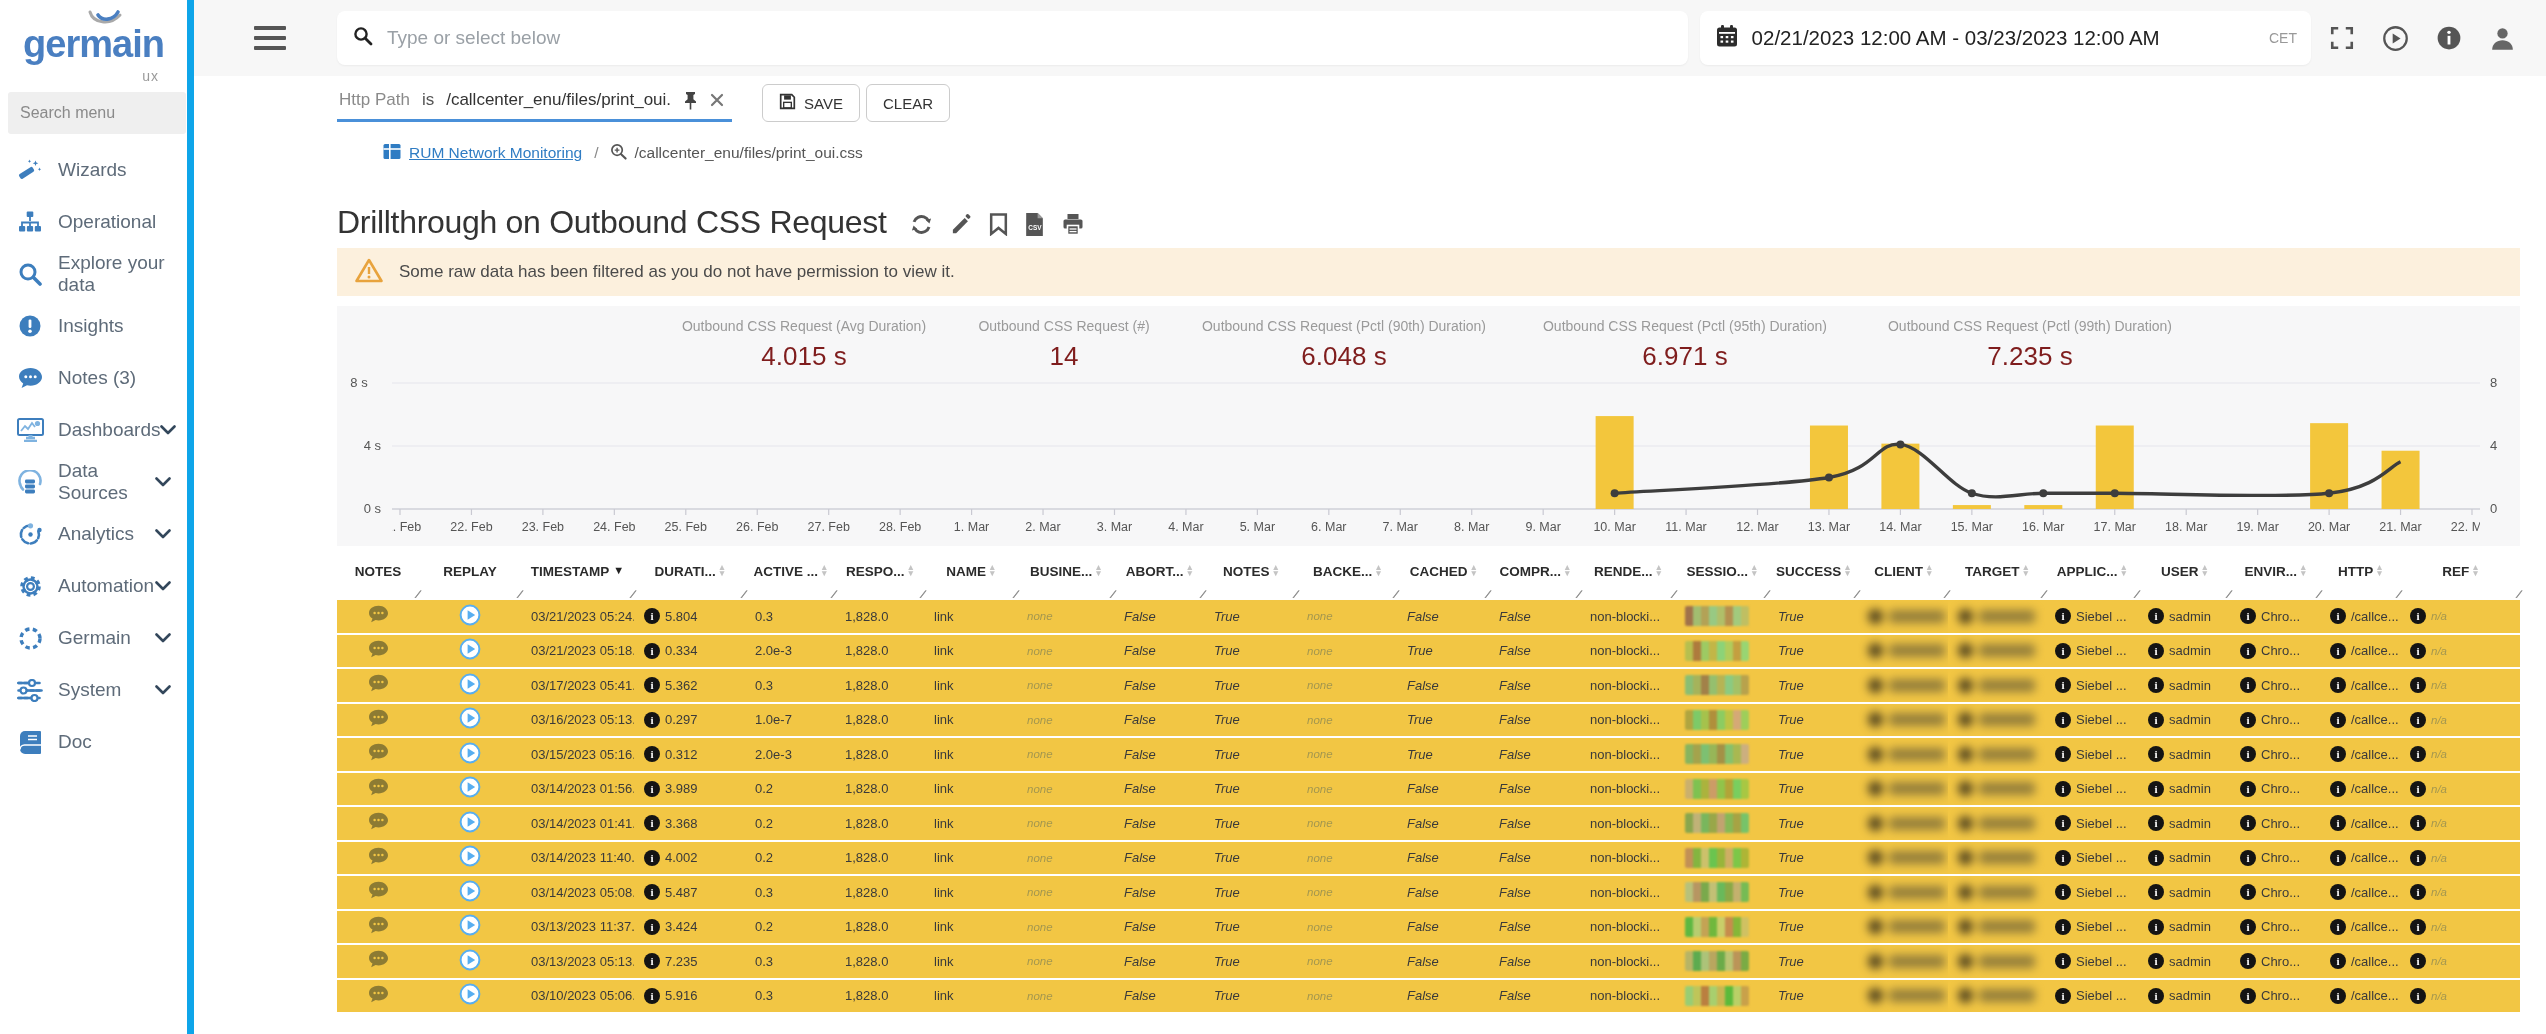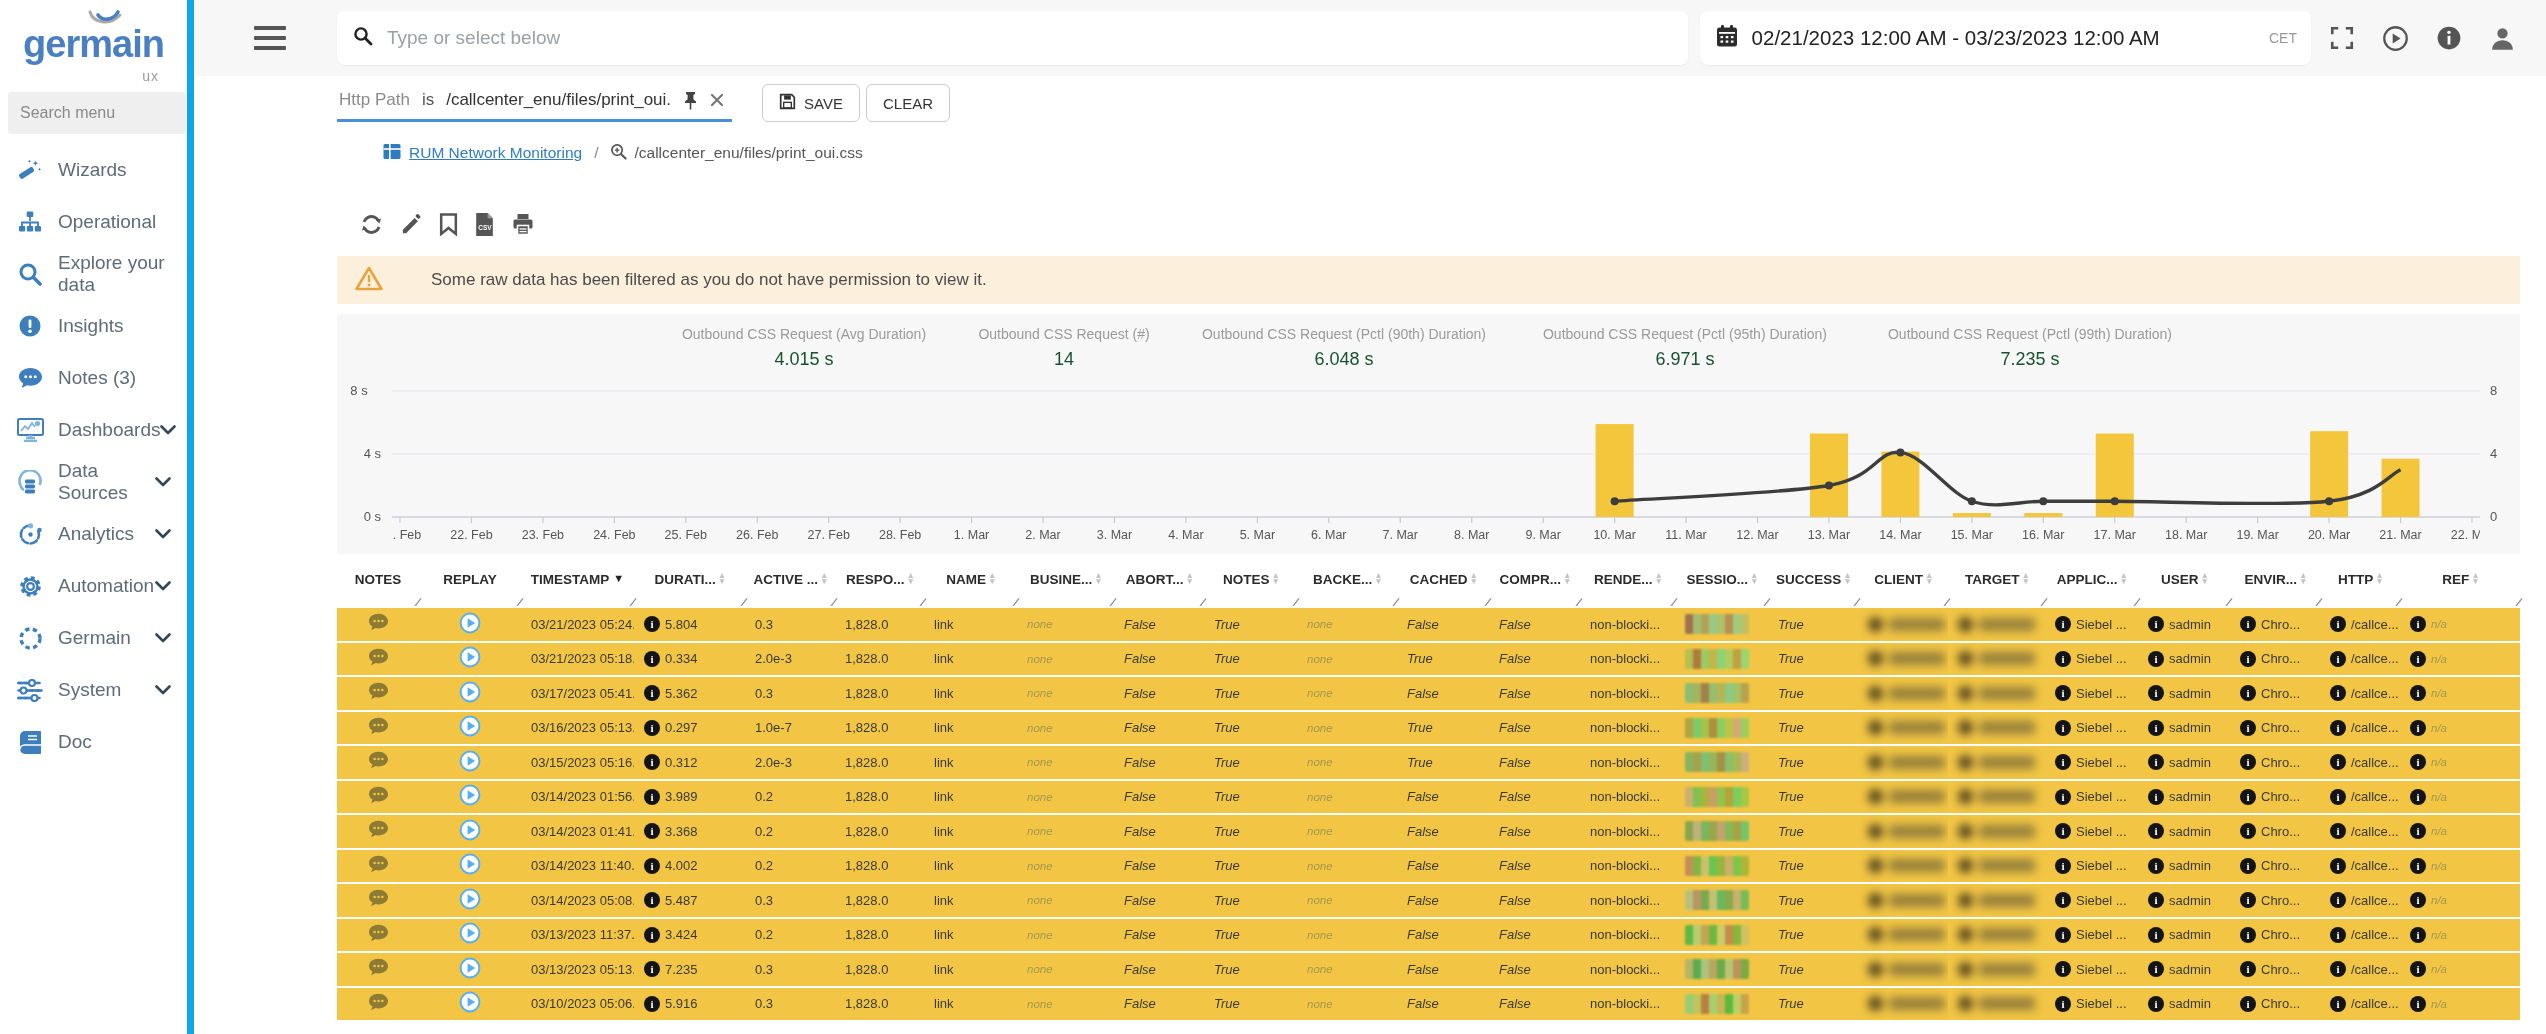--- a/index.html
+++ b/index.html
@@ -48,29 +48,29 @@
   .btn{display:inline-flex;align-items:center;gap:8px;margin-left:6px;height:38px;padding:0 16px;background:#fff;
     border:1px solid #ccc;border-radius:6px;font-size:15px;color:#333;cursor:pointer;}
   .btn.save{margin-left:30px;}
   .breadcrumb{margin-top:12px;height:22px;display:flex;align-items:center;font-size:15.5px;margin-left:46px;}
   .bc-link{color:#2f7cc3;text-decoration:underline;margin-left:8px;cursor:pointer;}
   .bc-sep{color:#888;margin:0 12px;}
   .bc-cur{color:#555;margin-left:7px;}
   .title-row{margin-top:38px;height:40px;display:flex;align-items:center;}
   .page-title{font-size:32px;font-weight:normal;color:#333;margin:0;letter-spacing:-.3px;}
   .title-icons{display:flex;align-items:center;gap:16px;margin-left:22px;margin-top:4px;}
-  .warning{margin-top:14px;height:48px;background:#fcf0dd;display:flex;align-items:center;padding-left:18px;flex:none;gap:32px;}
+  .warning{margin-top:6px;height:48px;background:#fcf0dd;display:flex;align-items:center;padding-left:18px;flex:none;}
   .warning .wtext{font-size:17px;color:#4a4a4a;margin-left:16px;}
 
   
   .panel{margin-top:10px;height:240px;background:#f7f7f8;position:relative;flex:none;}
   .kpis{position:relative;height:72px;padding-top:12px;}
   .kpi{position:absolute;transform:translateX(-50%);text-align:center;top:12px;white-space:nowrap;}
   .kpi-label{font-size:14px;color:#9a9a9a;}
-  .kpi-value{font-size:18px;color:#14532d;margin-top:7px;}
+  .kpi-value{font-size:26px;color:#7f1d1d;margin-top:7px;}
   .chartwrap{position:absolute;left:0;top:75px;width:2183px;height:160px;}
   .chart-svg{position:absolute;left:55px;top:0;}
   .ylab{position:absolute;font-size:13px;color:#555;}
   .ylab.left{width:44px;text-align:right;}
 
   
   .tbl-cols{display:grid;grid-template-columns:82px 102px 113px 111px 90px 89px 93px 97px 90px 93px 100px 92px 91px 95px 93px 90px 90px 97px 93px 92px 90px 80px 120px;}
   .thead{margin-top:12px;height:42px;background:#fff;flex:none;}
   .th{position:relative;display:flex;align-items:flex-start;justify-content:center;padding-top:6px;
      font-size:13.5px;font-weight:bold;color:#2b2b2b;cursor:pointer;white-space:nowrap;}
@@ -394,20 +394,21 @@
           <svg width="17" height="17" viewBox="0 0 18 18">
               <circle cx="7.5" cy="7.5" r="5.5" stroke="#555" stroke-width="1.8" fill="none"></circle>
               <path d="M7.5 5v5M5 7.5h5" stroke="#555" stroke-width="1.5"></path>
               <line x1="11.8" y1="11.8" x2="16.5" y2="16.5" stroke="#555" stroke-width="2.2" stroke-linecap="round"></line>
             </svg>
         </span>
         <span class="bc-cur">/callcenter_enu/files/print_oui.css</span>
       </div>
 
       <div class="title-row">
+        <h1 class="page-title">Drillthrough on Outbound CSS Request</h1>
         <div class="title-icons">
           <span class="tic">
             <svg width="25" height="25" viewBox="0 0 24 24">
                 <g transform="rotate(18 12 12)">
                   <circle cx="12" cy="12" r="7.6" stroke="#555" stroke-width="2.8" fill="none" stroke-dasharray="17.5 6.4"></circle>
                 </g>
                 <path d="M21.2 6.2l-5 1.4 3.4 3.4z" fill="#555"></path>
                 <path d="M2.8 17.8l5-1.4-3.4-3.4z" fill="#555"></path>
               </svg>
           </span>

